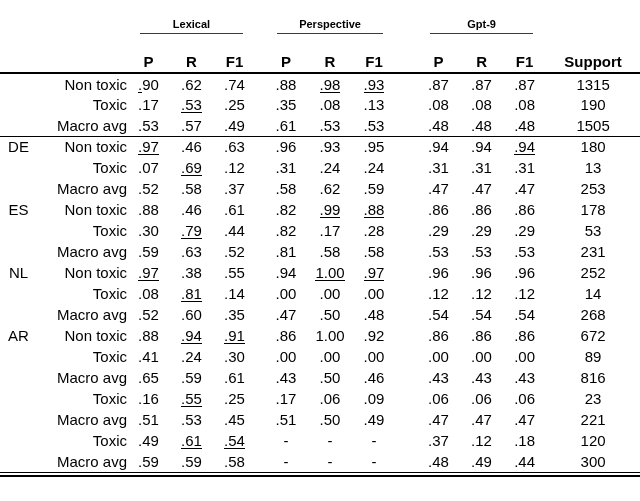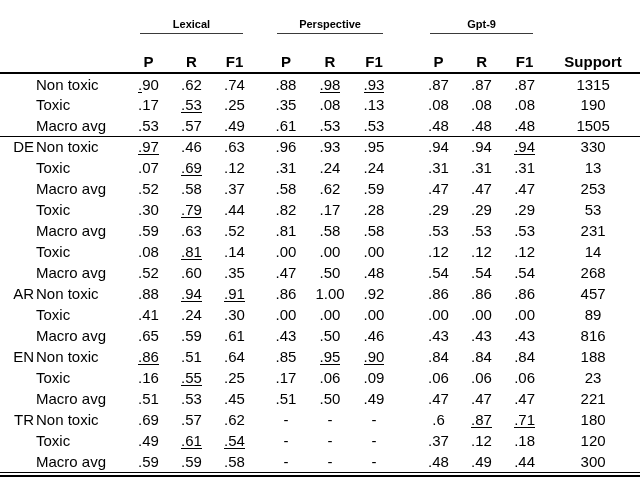--- a/index.html
+++ b/index.html
@@ -19,22 +19,22 @@
   .gline {
     border-bottom: 1.3px solid #3a3a3a;
     margin: 16px 13px; padding-bottom: 3px;
     font-weight: bold; font-size: 11px;
   }
   thead tr.subhead th {
     height: 23px; font-weight: bold;
     border-bottom: 2.5px solid #000;
   }
   tbody td { height: 21px; }
-  td.lang { text-align: right; padding-left: 3px; }
-  td.lbl  { text-align: left; padding-left: 2px; }
+  td.lang { text-align: center; padding-left: 3px; }
+  td.lbl  { text-align: right; padding-left: 2px; }
   tr.rule-after td { border-bottom: 1.4px solid #000; }
   .ul { display: inline-block; line-height: 15px; border-bottom: 1.4px solid #000; }
   .bottom-rule { width: 640px; height: 2.6px; background: #000; margin-top: 2px; }
 </style>
 </head>
 <body>
 
 <div class="page">
   <table id="results-table">
       <colgroup>
@@ -141,21 +141,21 @@
           <td class="num">.46</td>
           <td class="num">.63</td>
           <td class="gap"></td>
           <td class="num">.96</td>
           <td class="num">.93</td>
           <td class="num">.95</td>
           <td class="gap"></td>
           <td class="num">.94</td>
           <td class="num">.94</td>
           <td class="num"><span class="ul">.94</span></td>
-          <td class="sup">330</td>
+          <td class="sup">180</td>
         </tr>
         <tr>
           <td class="lang"></td>
           <td class="lbl">Toxic</td>
           <td class="num">.07</td>
           <td class="num"><span class="ul">.69</span></td>
           <td class="num">.12</td>
           <td class="gap"></td>
           <td class="num">.31</td>
           <td class="num">.24</td>
@@ -176,20 +176,36 @@
           <td class="num">.58</td>
           <td class="num">.62</td>
           <td class="num">.59</td>
           <td class="gap"></td>
           <td class="num">.47</td>
           <td class="num">.47</td>
           <td class="num">.47</td>
           <td class="sup">253</td>
         </tr>
         <tr>
+          <td class="lang">ES</td>
+          <td class="lbl">Non toxic</td>
+          <td class="num">.88</td>
+          <td class="num">.46</td>
+          <td class="num">.61</td>
+          <td class="gap"></td>
+          <td class="num">.82</td>
+          <td class="num"><span class="ul">.99</span></td>
+          <td class="num"><span class="ul">.88</span></td>
+          <td class="gap"></td>
+          <td class="num">.86</td>
+          <td class="num">.86</td>
+          <td class="num">.86</td>
+          <td class="sup">178</td>
+        </tr>
+        <tr>
           <td class="lang"></td>
           <td class="lbl">Toxic</td>
           <td class="num">.30</td>
           <td class="num"><span class="ul">.79</span></td>
           <td class="num">.44</td>
           <td class="gap"></td>
           <td class="num">.82</td>
           <td class="num">.17</td>
           <td class="num">.28</td>
           <td class="gap"></td>
@@ -208,20 +224,36 @@
           <td class="num">.81</td>
           <td class="num">.58</td>
           <td class="num">.58</td>
           <td class="gap"></td>
           <td class="num">.53</td>
           <td class="num">.53</td>
           <td class="num">.53</td>
           <td class="sup">231</td>
         </tr>
         <tr>
+          <td class="lang">NL</td>
+          <td class="lbl">Non toxic</td>
+          <td class="num"><span class="ul">.97</span></td>
+          <td class="num">.38</td>
+          <td class="num">.55</td>
+          <td class="gap"></td>
+          <td class="num">.94</td>
+          <td class="num"><span class="ul">1.00</span></td>
+          <td class="num"><span class="ul">.97</span></td>
+          <td class="gap"></td>
+          <td class="num">.96</td>
+          <td class="num">.96</td>
+          <td class="num">.96</td>
+          <td class="sup">252</td>
+        </tr>
+        <tr>
           <td class="lang"></td>
           <td class="lbl">Toxic</td>
           <td class="num">.08</td>
           <td class="num"><span class="ul">.81</span></td>
           <td class="num">.14</td>
           <td class="gap"></td>
           <td class="num">.00</td>
           <td class="num">.00</td>
           <td class="num">.00</td>
           <td class="gap"></td>
@@ -253,21 +285,21 @@
           <td class="num"><span class="ul">.94</span></td>
           <td class="num"><span class="ul">.91</span></td>
           <td class="gap"></td>
           <td class="num">.86</td>
           <td class="num">1.00</td>
           <td class="num">.92</td>
           <td class="gap"></td>
           <td class="num">.86</td>
           <td class="num">.86</td>
           <td class="num">.86</td>
-          <td class="sup">457</td>
+          <td class="sup">672</td>
         </tr>
         <tr>
           <td class="lang"></td>
           <td class="lbl">Toxic</td>
           <td class="num">.41</td>
           <td class="num">.24</td>
           <td class="num">.30</td>
           <td class="gap"></td>
           <td class="num">.00</td>
           <td class="num">.00</td>
@@ -288,36 +320,20 @@
           <td class="num">.43</td>
           <td class="num">.50</td>
           <td class="num">.46</td>
           <td class="gap"></td>
           <td class="num">.43</td>
           <td class="num">.43</td>
           <td class="num">.43</td>
           <td class="sup">816</td>
         </tr>
         <tr>
-          <td class="lang">EN</td>
-          <td class="lbl">Non toxic</td>
-          <td class="num"><span class="ul">.86</span></td>
-          <td class="num">.51</td>
-          <td class="num">.64</td>
-          <td class="gap"></td>
-          <td class="num">.85</td>
-          <td class="num"><span class="ul">.95</span></td>
-          <td class="num"><span class="ul">.90</span></td>
-          <td class="gap"></td>
-          <td class="num">.84</td>
-          <td class="num">.84</td>
-          <td class="num">.84</td>
-          <td class="sup">188</td>
-        </tr>
-        <tr>
           <td class="lang"></td>
           <td class="lbl">Toxic</td>
           <td class="num">.16</td>
           <td class="num"><span class="ul">.55</span></td>
           <td class="num">.25</td>
           <td class="gap"></td>
           <td class="num">.17</td>
           <td class="num">.06</td>
           <td class="num">.09</td>
           <td class="gap"></td>
@@ -334,36 +350,20 @@
           <td class="num">.45</td>
           <td class="gap"></td>
           <td class="num">.51</td>
           <td class="num">.50</td>
           <td class="num">.49</td>
           <td class="gap"></td>
           <td class="num">.47</td>
           <td class="num">.47</td>
           <td class="num">.47</td>
           <td class="sup">221</td>
-        </tr>
-        <tr>
-          <td class="lang">TR</td>
-          <td class="lbl">Non toxic</td>
-          <td class="num">.69</td>
-          <td class="num">.57</td>
-          <td class="num">.62</td>
-          <td class="gap"></td>
-          <td class="num">-</td>
-          <td class="num">-</td>
-          <td class="num">-</td>
-          <td class="gap"></td>
-          <td class="num">.6</td>
-          <td class="num"><span class="ul">.87</span></td>
-          <td class="num"><span class="ul">.71</span></td>
-          <td class="sup">180</td>
         </tr>
         <tr>
           <td class="lang"></td>
           <td class="lbl">Toxic</td>
           <td class="num">.49</td>
           <td class="num"><span class="ul">.61</span></td>
           <td class="num"><span class="ul">.54</span></td>
           <td class="gap"></td>
           <td class="num">-</td>
           <td class="num">-</td>

